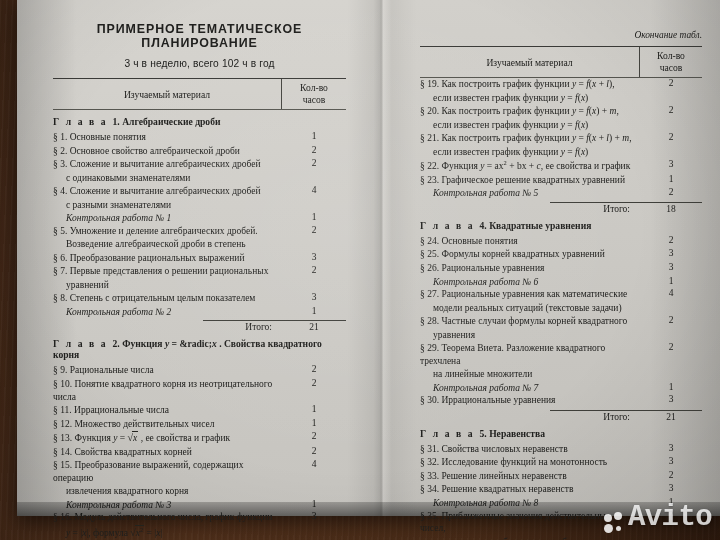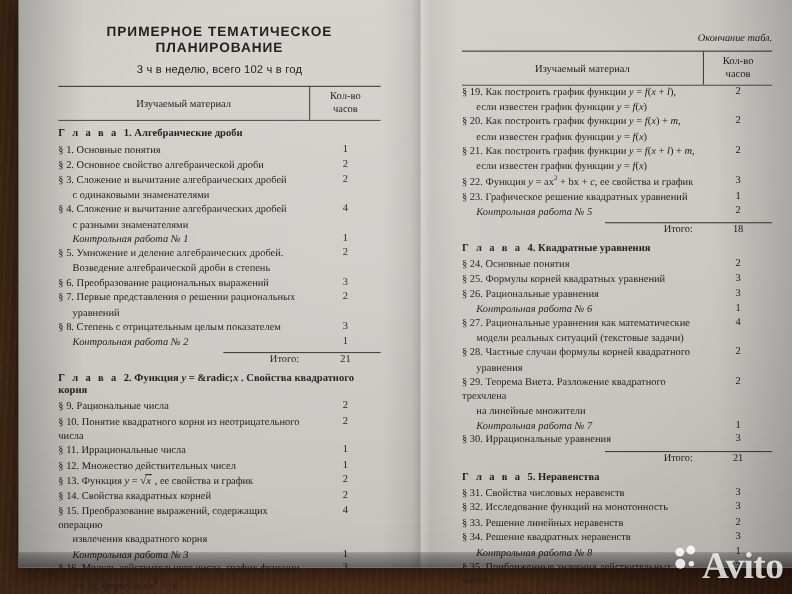--- a/index.html
+++ b/index.html
@@ -145,24 +145,24 @@
   .sqrt .rad { font-size: 1.05em; }
   .sqrt .bar {
     display: inline-block; border-top: 1px solid #25251f;
     padding: 0 1px; margin-left: -1px;
   }
   sup { font-size: .68em; vertical-align: super; }
 
   
   #avito {
     position: absolute; right: 8px; bottom: 6px;
-    display: flex; align-items: flex-start; gap: 4px;
+    display: flex; align-items: flex-end; gap: 4px;
     color: rgba(255,255,255,.80);
-    font-family: Liberation Serif, serif;
-    font-weight: bold; font-size: 34px; letter-spacing: -.6px;
+    font-family: Liberation Mono, monospace;
+    font-weight: bold; font-size: 29px; letter-spacing: -.6px;
     text-shadow: 0 1px 2px rgba(0,0,0,.25);
   }
   #avito .dots { position: relative; width: 20px; height: 22px; }
   #avito .dots i {
     position: absolute; display:block; border-radius: 50%;
     background: rgba(255,255,255,.85);
   }
   #avito .dots i:nth-child(1){ width:8px;height:8px; left:0;  top:2px; }
   #avito .dots i:nth-child(2){ width:8px;height:8px; left:10px;top:0px; }
   #avito .dots i:nth-child(3){ width:9px;height:9px; left:0;  top:12px; }

